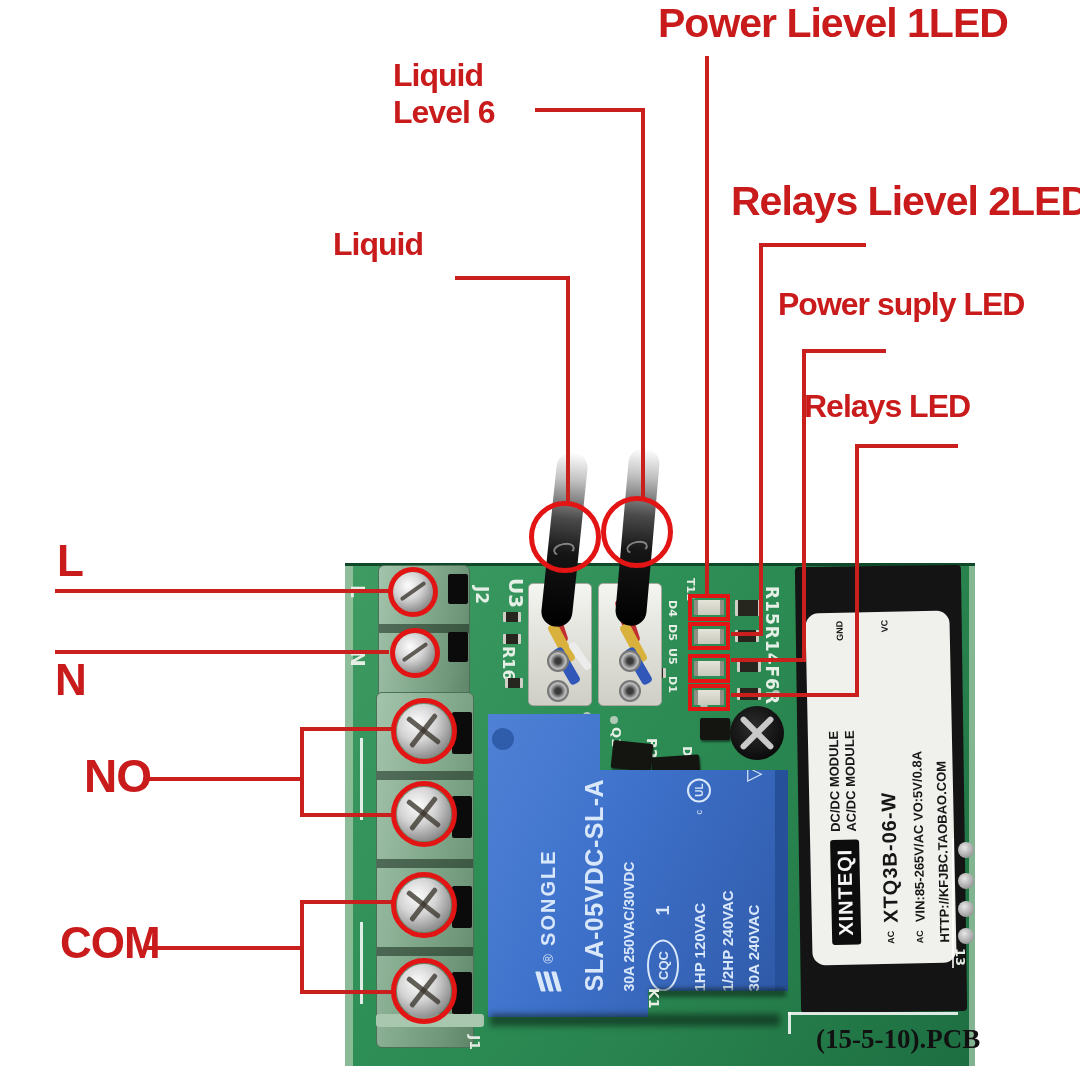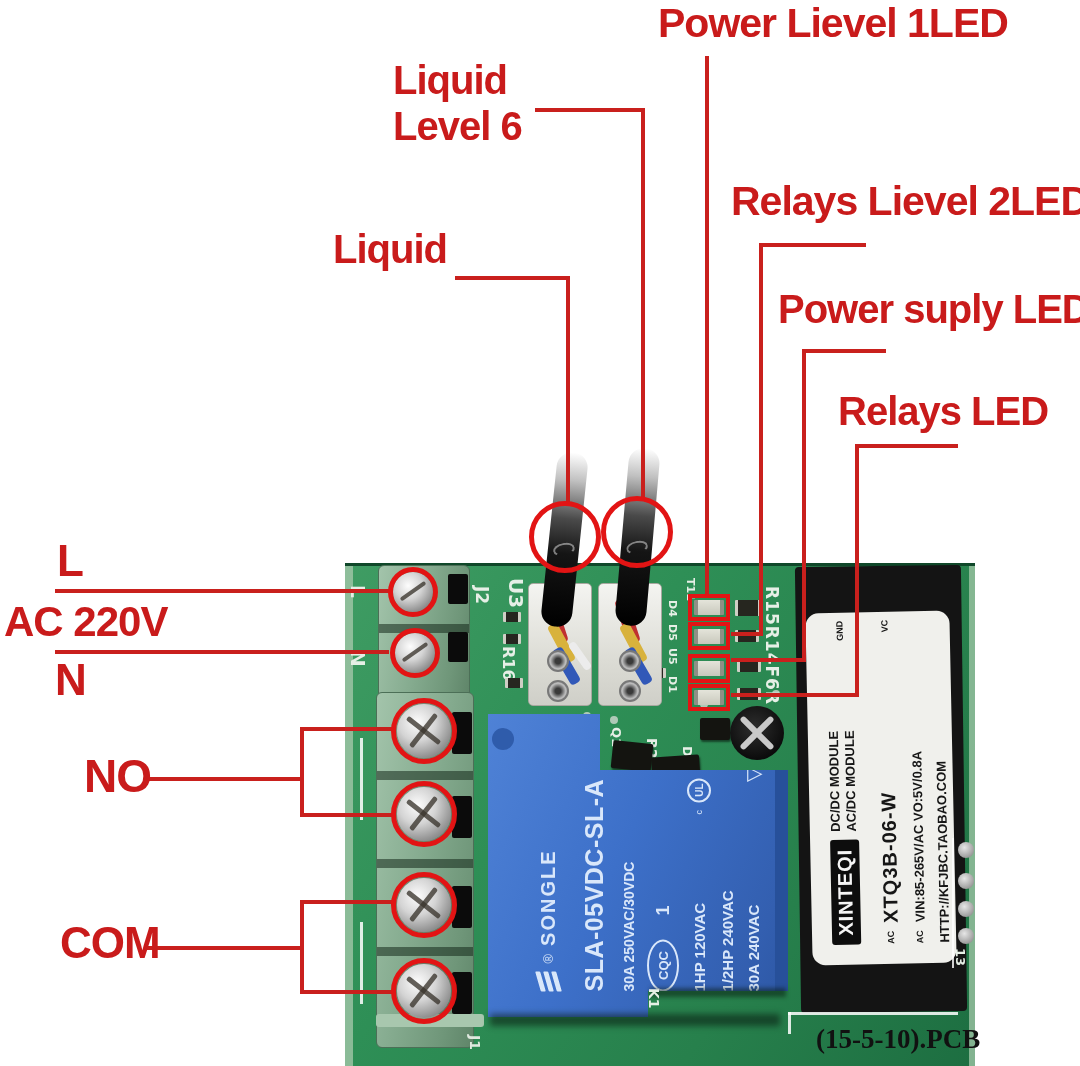--- a/index.html
+++ b/index.html
@@ -1,20 +1,20 @@
 <!DOCTYPE html>
 <html><head>
 <meta charset="utf-8">
 <style>
   html,body{margin:0;padding:0;background:#fff;}
   .stage{position:relative;width:1080px;height:1066px;background:#fff;overflow:hidden;
          font-family:"Liberation Sans",sans-serif;}
   .abs{position:absolute;}
   
-  .ann{position:absolute;color:#c91b1b;font-weight:bold;font-size:40px;letter-spacing:-1px;
+  .ann{position:absolute;color:#c91b1b;font-weight:bold;font-size:32px;letter-spacing:-1px;
        white-space:nowrap;line-height:1.15;}
   .rl{position:absolute;background:#c9201d;}
   .rc{position:absolute;border:5px solid #e21414;border-radius:50%;box-sizing:border-box;}
   .rb{position:absolute;border:4px solid #e21414;box-sizing:border-box;}
   
   .pcb{position:absolute;left:345px;top:563px;width:630px;height:503px;
        background:linear-gradient(125deg,#3f9c63 0%,#2e8f56 35%,#27804c 70%,#1d6e41 100%);
        border-top:3px solid #10482a;box-sizing:border-box;}
   .pcb-edge-l{position:absolute;left:0;top:0;width:8px;height:100%;background:#a9c9ae;opacity:.75;}
   .pcb-edge-r{position:absolute;right:0;top:0;width:6px;height:100%;background:#9cc4a4;opacity:.8;}
@@ -290,20 +290,19 @@
   <div class="ann" style="left:658px;top:0px;font-size:41px;">Power Lievel 1LED</div>
   <div class="ann" style="left:393px;top:57px;">
     <span style="display:block;">Liquid</span>
     <span style="display:block;">Level 6</span>
   </div>
   <div class="ann" style="left:731px;top:178px;font-size:41px;">Relays Lievel 2LED</div>
   <div class="ann" style="left:333px;top:226px;">
     <span style="display:block;">Liquid</span>
   </div>
   <div class="ann" style="left:778px;top:286px;">Power suply LED</div>
-  <div class="ann" style="left:838px;top:388px;">Relays LED</div>
+  <div class="ann" style="left:804px;top:388px;">Relays LED</div>
   <div class="ann" style="left:57px;top:536px;font-size:44px;">L</div>
-  <div class="ann" style="left:4px;top:598px;font-size:42px;">AC 220V</div>
   <div class="ann" style="left:55px;top:655px;font-size:44px;">N</div>
   <div class="ann" style="left:84px;top:750px;font-size:46px;">NO</div>
   <div class="ann" style="left:60px;top:918px;font-size:44px;">COM</div>
 
 </div>
 
 </body></html>

